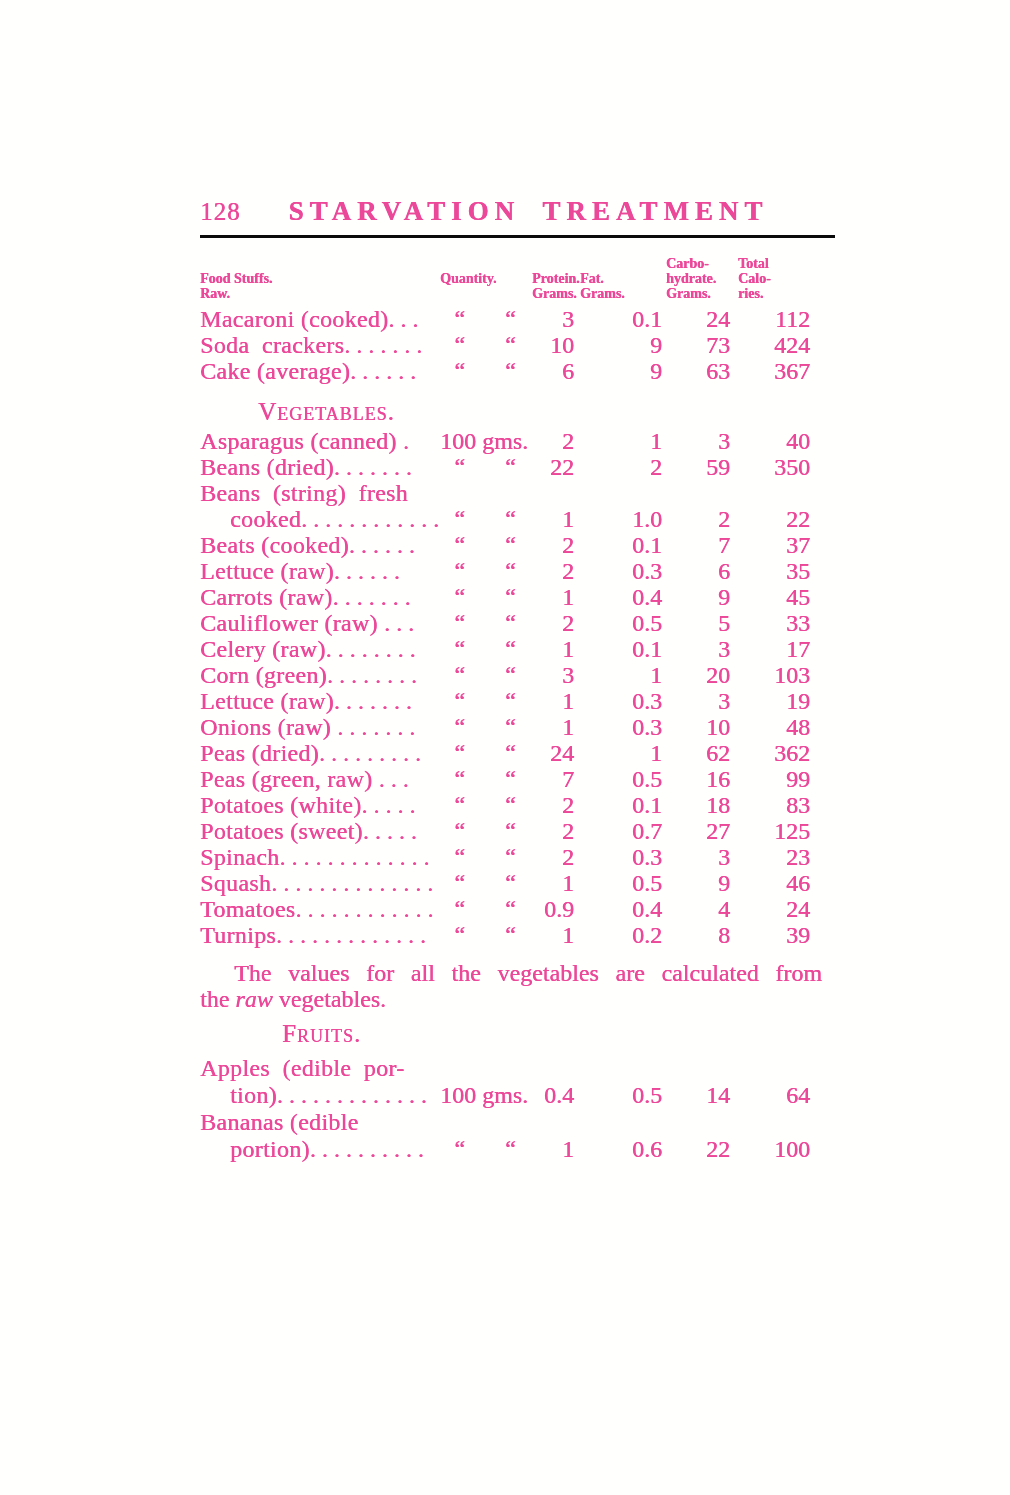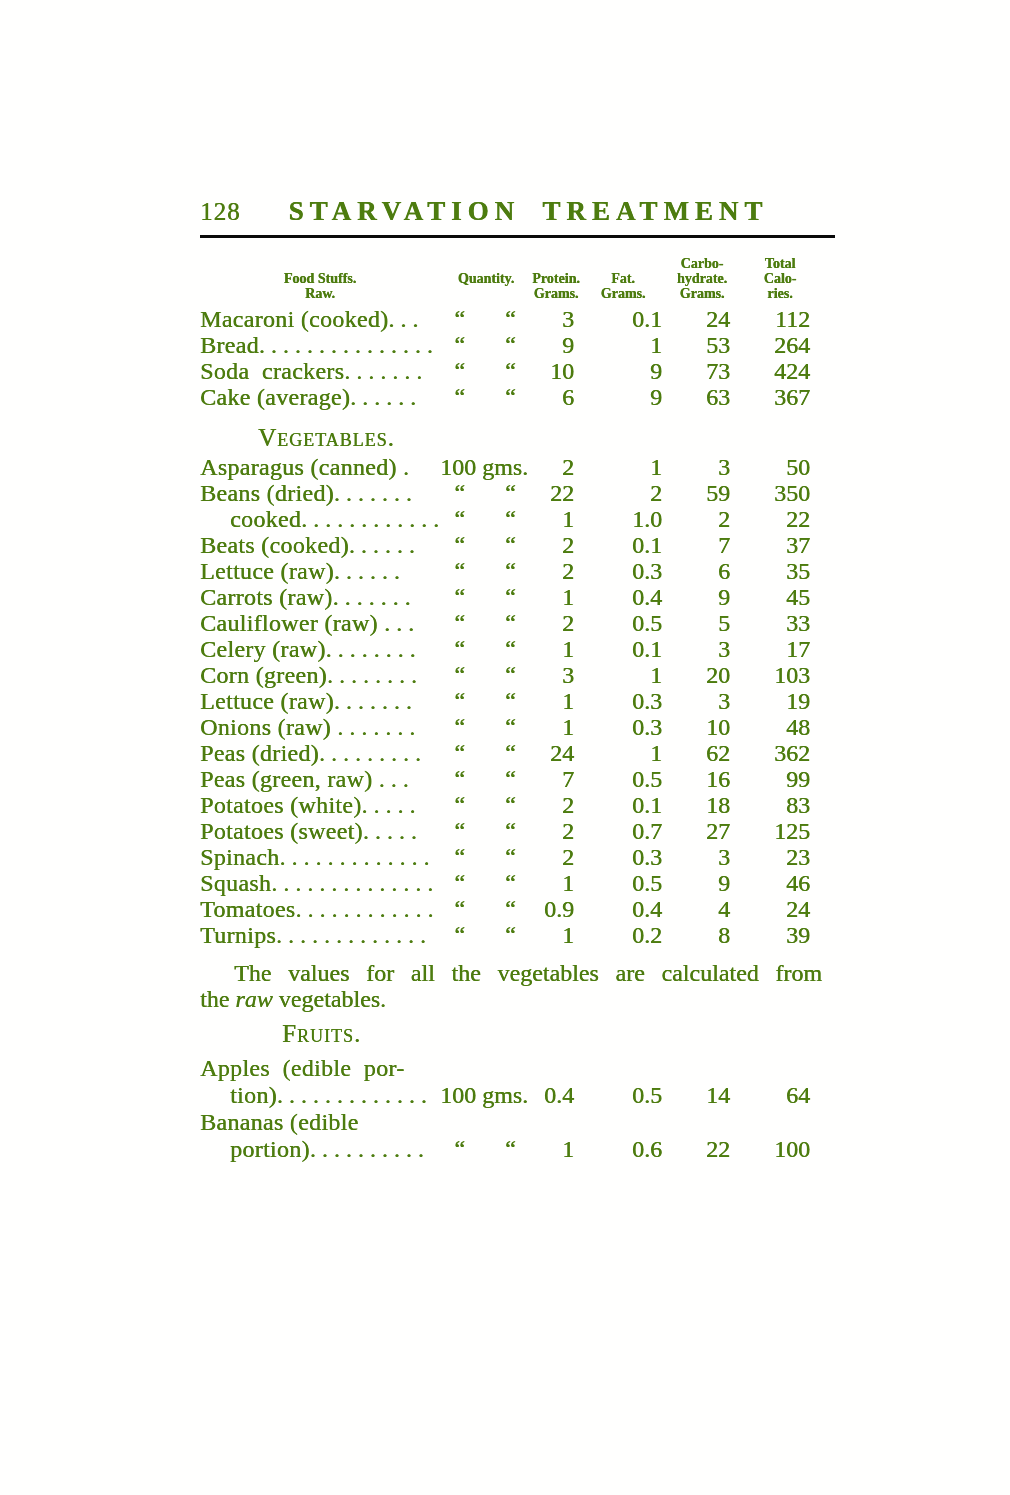--- a/index.html
+++ b/index.html
@@ -1,36 +1,36 @@
 <!DOCTYPE html>
 <html><head>
 <meta charset="utf-8">
 <style>
   html,body { margin:0; padding:0; background:#ffffff; }
   .page {
     position:relative;
     width:1010px; height:1495px;
     background:#fffffe;
-    color:#4d7c0f;
+    color:#ec4899;
     font-family:"Liberation Serif","DejaVu Serif",serif;
     box-sizing:border-box;
     padding:196px 175px 0 200px;
     text-shadow:0.4px 0.1px 0 currentColor;
     overflow:hidden;
   }
   .pagehead { display:flex; align-items:baseline; }
   .pagenum { font-size:25px; letter-spacing:1px; }
   .booktitle { font-size:27px; font-weight:bold; letter-spacing:6px; word-spacing:10px; margin-left:48px; white-space:nowrap; }
   .rule { height:3px; background:#0a0a0a; margin-top:8px; }
 
   table { border-collapse:collapse; table-layout:fixed; width:622px; margin-top:18px; }
   table.fruits { margin-top:0; }
   td { padding:0; vertical-align:bottom; }
 
-  thead td { font-size:14px; font-weight:bold; text-align:center; vertical-align:bottom; padding-bottom:5px; }
+  thead td { font-size:14px; font-weight:bold; vertical-align:bottom; padding-bottom:5px; }
   .hl { height:15px; line-height:15px; }
 
   tbody td { font-size:24px; line-height:26px; }
   table.fruits tbody td { line-height:27px; }
 
   .name { white-space:pre; letter-spacing:0.3px; overflow:visible;margin-top:8px; }
   .dots { letter-spacing:6px; }
   .cont { padding-left:30px; }
   .qty  { white-space:pre; text-align:left; }
   .qty.ditto { text-align:center; word-spacing:30px; letter-spacing:2px; }
@@ -101,28 +101,20 @@
     <tbody>
         <tr>
           <td class="name"><span>Macaroni (cooked)</span><span class="dots">...</span></td>
           <td class="qty ditto">“ “</td>
           <td class="num c-protein">3</td>
           <td class="num c-fat">0.1</td>
           <td class="num c-carb">24</td>
           <td class="num c-cal">112</td>
         </tr>
         <tr>
-          <td class="name"><span>Bread</span><span class="dots">...............</span></td>
-          <td class="qty ditto">“ “</td>
-          <td class="num c-protein">9</td>
-          <td class="num c-fat">1</td>
-          <td class="num c-carb">53</td>
-          <td class="num c-cal">264</td>
-        </tr>
-        <tr>
           <td class="name"><span>Soda  crackers</span><span class="dots">.......</span></td>
           <td class="qty ditto">“ “</td>
           <td class="num c-protein">10</td>
           <td class="num c-fat">9</td>
           <td class="num c-carb">73</td>
           <td class="num c-cal">424</td>
         </tr>
         <tr>
           <td class="name"><span>Cake (average)</span><span class="dots">......</span></td>
           <td class="qty ditto">“ “</td>
@@ -133,29 +125,32 @@
         </tr>
         <tr class="sect">
           <td colspan="6">Vegetables.</td>
         </tr>
         <tr>
           <td class="name"><span>Asparagus (canned) </span><span class="dots">.</span></td>
           <td class="qty">100 gms.</td>
           <td class="num c-protein">2</td>
           <td class="num c-fat">1</td>
           <td class="num c-carb">3</td>
-          <td class="num c-cal">50</td>
+          <td class="num c-cal">40</td>
         </tr>
         <tr>
           <td class="name"><span>Beans (dried)</span><span class="dots">.......</span></td>
           <td class="qty ditto">“ “</td>
           <td class="num c-protein">22</td>
           <td class="num c-fat">2</td>
           <td class="num c-carb">59</td>
           <td class="num c-cal">350</td>
+        </tr>
+        <tr>
+          <td class="name" colspan="6"><span>Beans  (string)  fresh</span><span class="dots"></span></td>
         </tr>
         <tr>
           <td class="name cont"><span>cooked</span><span class="dots">............</span></td>
           <td class="qty ditto">“ “</td>
           <td class="num c-protein">1</td>
           <td class="num c-fat">1.0</td>
           <td class="num c-carb">2</td>
           <td class="num c-cal">22</td>
         </tr>
         <tr>

